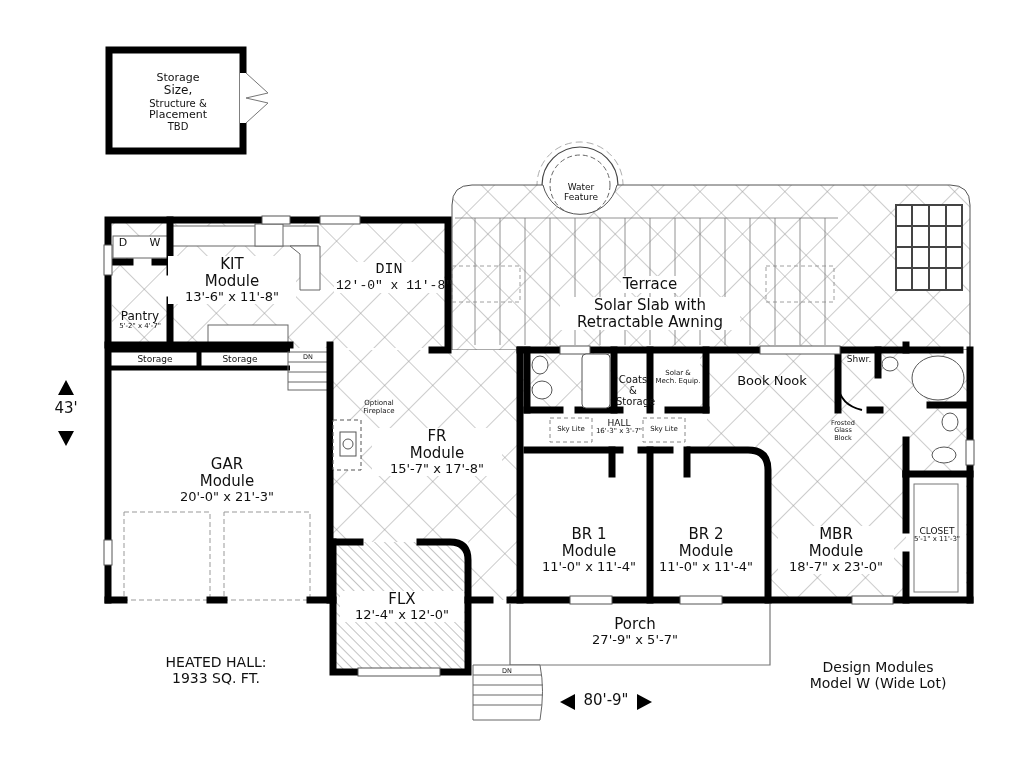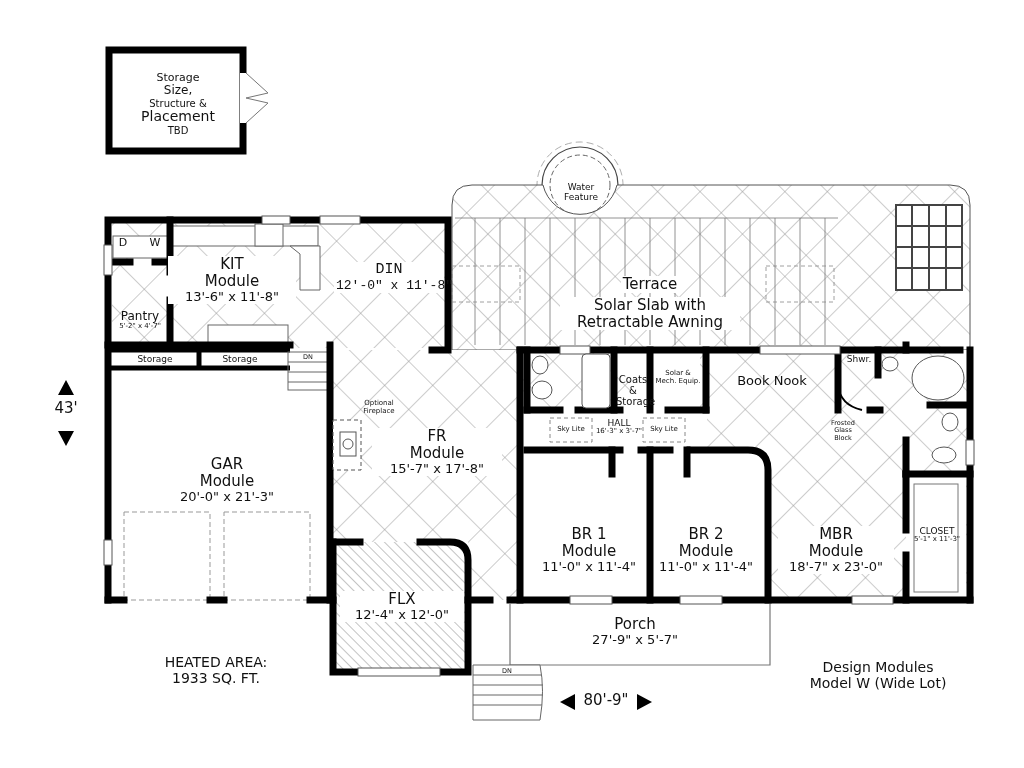--- a/index.html
+++ b/index.html
@@ -240,21 +240,21 @@
   <g fill="#000">
     <polygon points="560,702 575,694 575,710"></polygon>
     <polygon points="652,702 637,694 637,710"></polygon>
   </g>
 </svg>
 
 <div class="lbl s" style="left:135px;top:72px;width:86px;">
   <span>Storage</span>
   <span class="xs" style="font-size:12px">Size,</span>
   <span class="xs" style="font-size:10px">Structure &amp;</span>
-  <span class="xs" style="font-size:14px">Placement</span>
+  <span class="xs" style="font-size:11px">Placement</span>
   <span class="xs" style="font-size:10px">TBD</span>
 </div>
 
 <div class="lbl xs" style="left:558px;top:182px;width:46px;font-size:9px;">
   <span>Water</span>
   <span>Feature</span>
 </div>
 
 <div class="lbl l" style="left:560px;top:232px;width:180px;margin-top:44px;">
   <span class="bg-w" style="display:inline-block">Terrace</span>
@@ -362,20 +362,20 @@
   <span>Porch</span>
   <span class="m">27'-9" x 5'-7"</span>
 </div>
 
 <div class="lbl xxs" style="left:496px;top:668px;width:22px;">DN</div>
 
 <div class="lbl l" style="left:46px;top:400px;width:40px;">43'</div>
 <div class="lbl l" style="left:576px;top:692px;width:60px;">80'-9"</div>
 
 <div class="lbl m" style="left:138px;top:655px;width:156px;font-size:14px;">
-  <span>HEATED AREA:</span>
+  <span>HEATED HALL:</span>
   <span>1933 SQ. FT.</span>
 </div>
 
 <div class="lbl m" style="left:782px;top:660px;width:192px;font-size:14px;">
   <span>Design Modules</span>
   <span>Model W (Wide Lot)</span>
 </div>
 
 </body></html>

